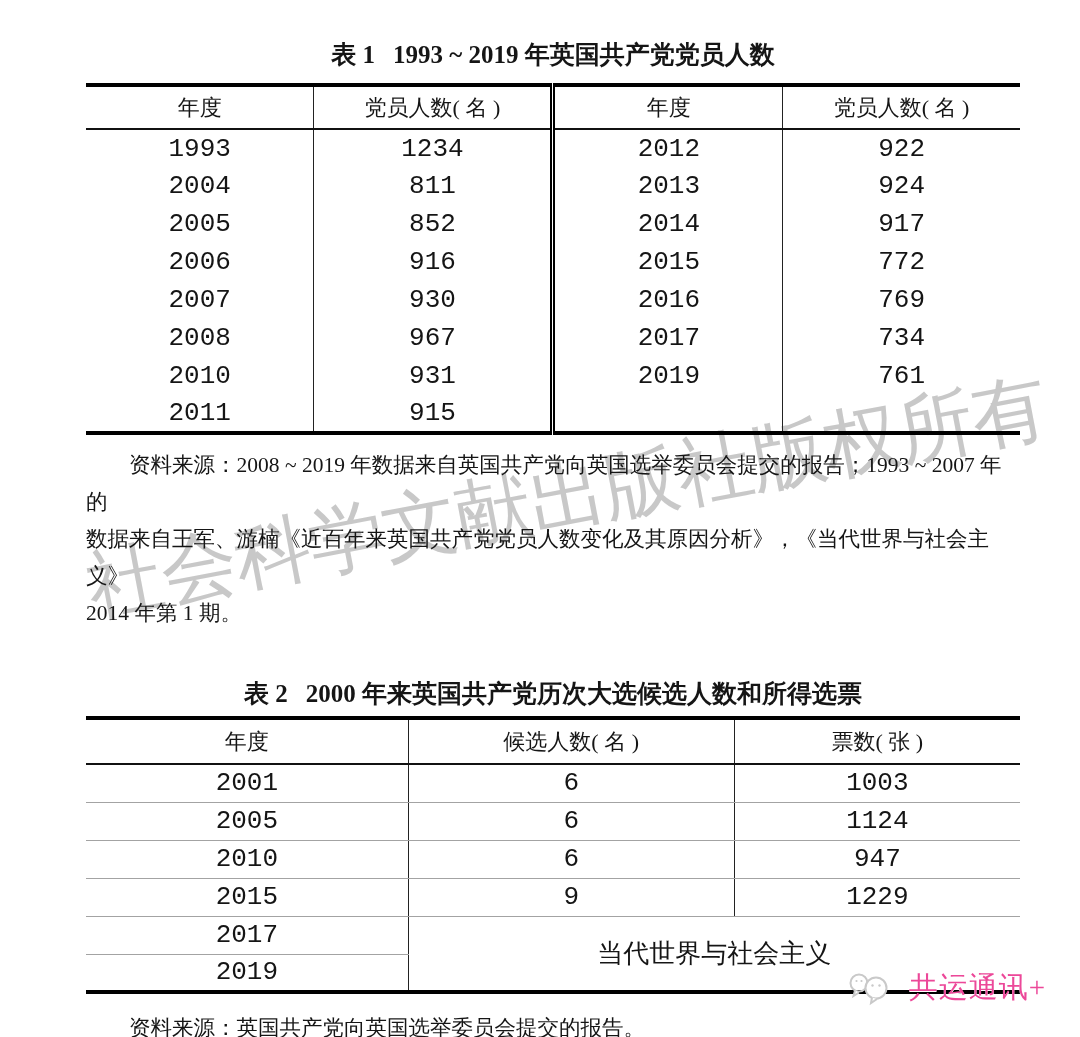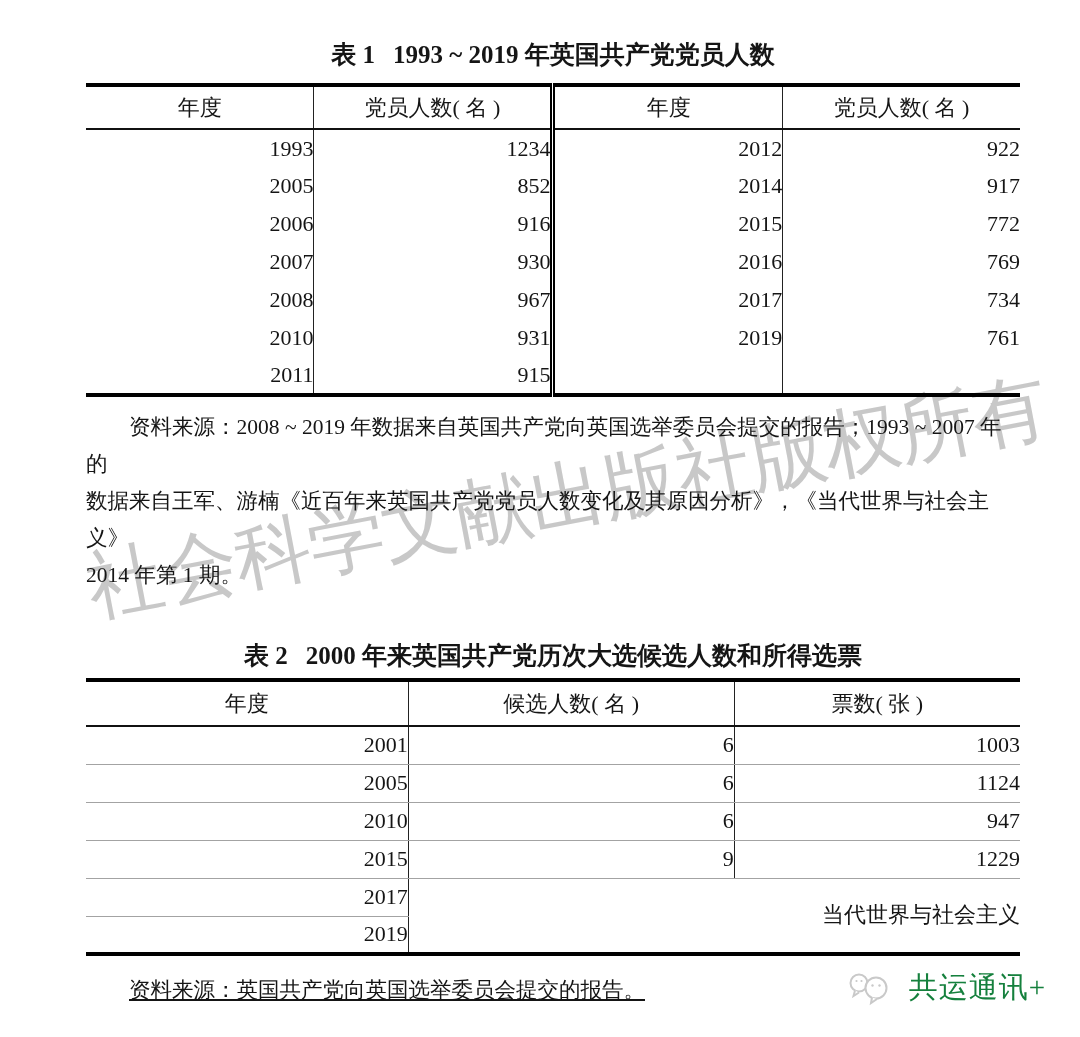--- a/index.html
+++ b/index.html
@@ -46,23 +46,24 @@
     border-top:4px solid #000;
     border-bottom:4px solid #000;
   }
   th {
     font-weight:normal;
     font-size:22px;
     vertical-align:middle;
     border-bottom:2px solid #111;
   }
   td {
-    font-size:22px;
-    text-align:right;
+    font-size:26px;
+    text-align:center;
     vertical-align:middle;
+    font-family:Liberation Mono, monospace;
   }
   .t1 th { height:44px; }
   .t1 td { height:38px; }
   .t1 .c1 { width:24.4%; border-right:1px solid #222; }
   .t1 .c2 { width:25.6%; border-right:5px double #000; }
   .t1 .c3 { width:24.6%; border-right:1px solid #222; }
   .t1 .c4 { width:25.4%; }
 
   .t2 th { height:46px; }
   .t2 td { height:38px; border-bottom:1px solid #a3a3a3; }
@@ -77,21 +78,21 @@
     line-height:37px;
     margin-top:10px;
   }
   .src-line.indent { text-indent:43px;margin-top:12px; }
   .source2 { margin-top:16px;text-decoration:underline; }
 
   .logo {
     position:absolute;
     right:34px; top:968px;
     display:flex; align-items:center; gap:17px;
-    color:#15803d;
+    color:#ec4899;
     font-size:29px;
     letter-spacing:1px;
     z-index:1;
     text-shadow:0 1px 0 #ffffff;
   }
   .logo svg { display:block; }
 </style>
 </head>
 <body>
 
@@ -113,20 +114,26 @@
           <th class="c3">年度</th>
           <th class="c4">党员人数( 名 )</th>
         </tr>
       </thead>
       <tbody>
         <tr>
           <td class="c1">1993</td>
           <td class="c2">1234</td>
           <td class="c3">2012</td>
           <td class="c4">922</td>
+        </tr>
+        <tr>
+          <td class="c1">2004</td>
+          <td class="c2">811</td>
+          <td class="c3">2013</td>
+          <td class="c4">924</td>
         </tr>
         <tr>
           <td class="c1">2005</td>
           <td class="c2">852</td>
           <td class="c3">2014</td>
           <td class="c4">917</td>
         </tr>
         <tr>
           <td class="c1">2006</td>
           <td class="c2">916</td>

